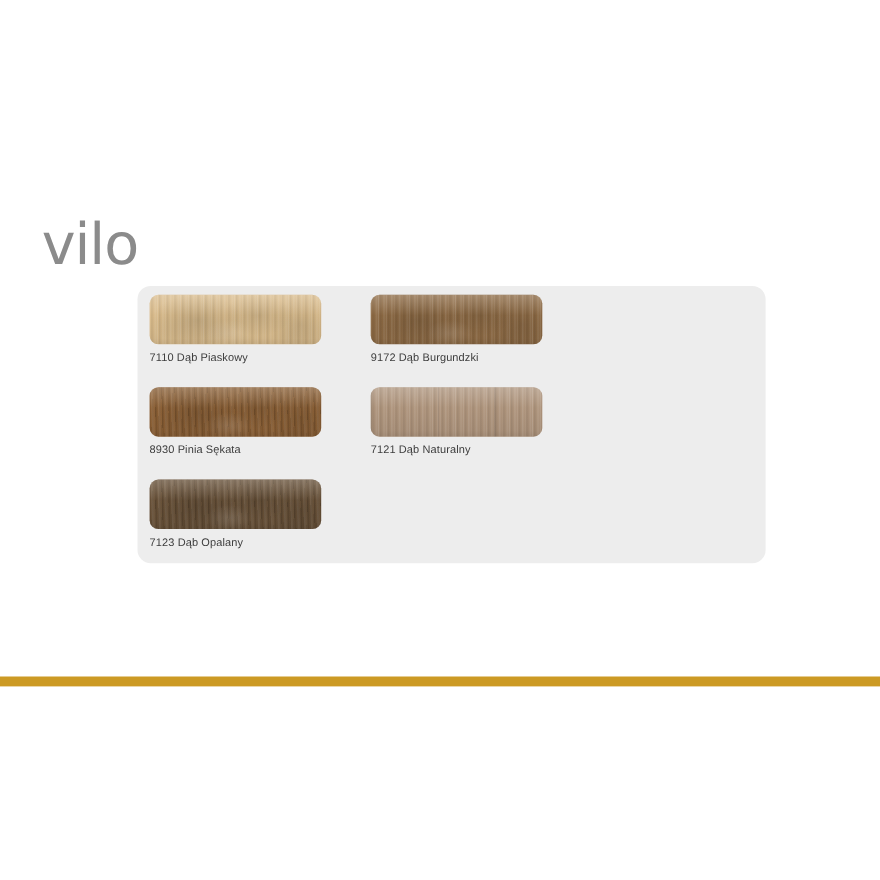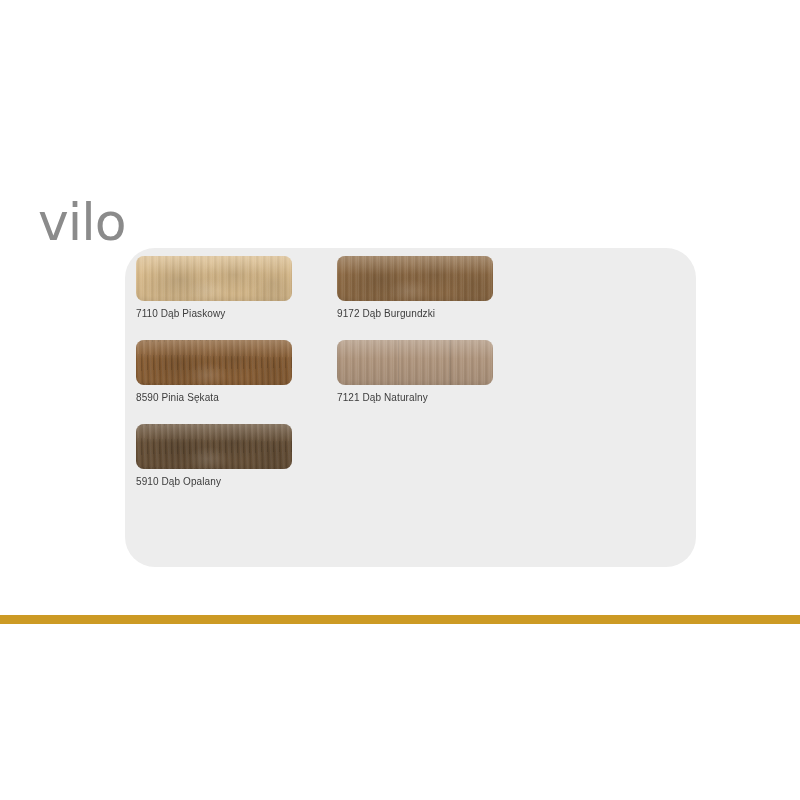--- a/index.html
+++ b/index.html
@@ -30,25 +30,25 @@
     font-size: 52px;
     font-weight: 400;
     letter-spacing: -1px;
     fill: #8b8b8b;
   }
 
   
   .panel {
     position: absolute;
     left: 125px;
-    top: 248px;
+    top: 260px;
     width: 571px;
-    height: 319px;
+    height: 252px;
     background: #ededed;
-    border-radius: 30px;
+    border-radius: 12px;
   }
 
   .grid {
     position: absolute;
     left: 11px;
     top: 8px;
     width: 549px;
   }
 
   .row {
@@ -172,42 +172,42 @@
     </div>
 
     <div class="row row-2">
 
       <div class="cell">
         <div class="swatch" style="background-color: rgb(143, 98, 54);">
           <span class="grain rough"></span>
           <span class="grain figure"></span>
           <span class="grain sheen"></span>
         </div>
-        <div class="swatch-label">8590 Pinia Sękata</div>
+        <div class="swatch-label">8930 Pinia Sękata</div>
       </div>
 
       <div class="cell">
         <div class="swatch" style="background-color: rgb(174, 148, 124);">
           <span class="grain strands"></span>
           <span class="grain planks"></span>
           <span class="grain sheen"></span>
         </div>
         <div class="swatch-label">7121 Dąb Naturalny</div>
       </div>
     </div>
 
     <div class="row row-3">
 
       <div class="cell">
         <div class="swatch" style="background-color: rgb(107, 83, 57);">
           <span class="grain rough"></span>
           <span class="grain figure"></span>
           <span class="grain sheen"></span>
         </div>
-        <div class="swatch-label">5910 Dąb Opalany</div>
+        <div class="swatch-label">7123 Dąb Opalany</div>
       </div>
 
       <div class="cell empty">
         <div class="swatch"></div>
         <div class="swatch-label"></div>
       </div>
     </div>
 
   </div>
 </div>

